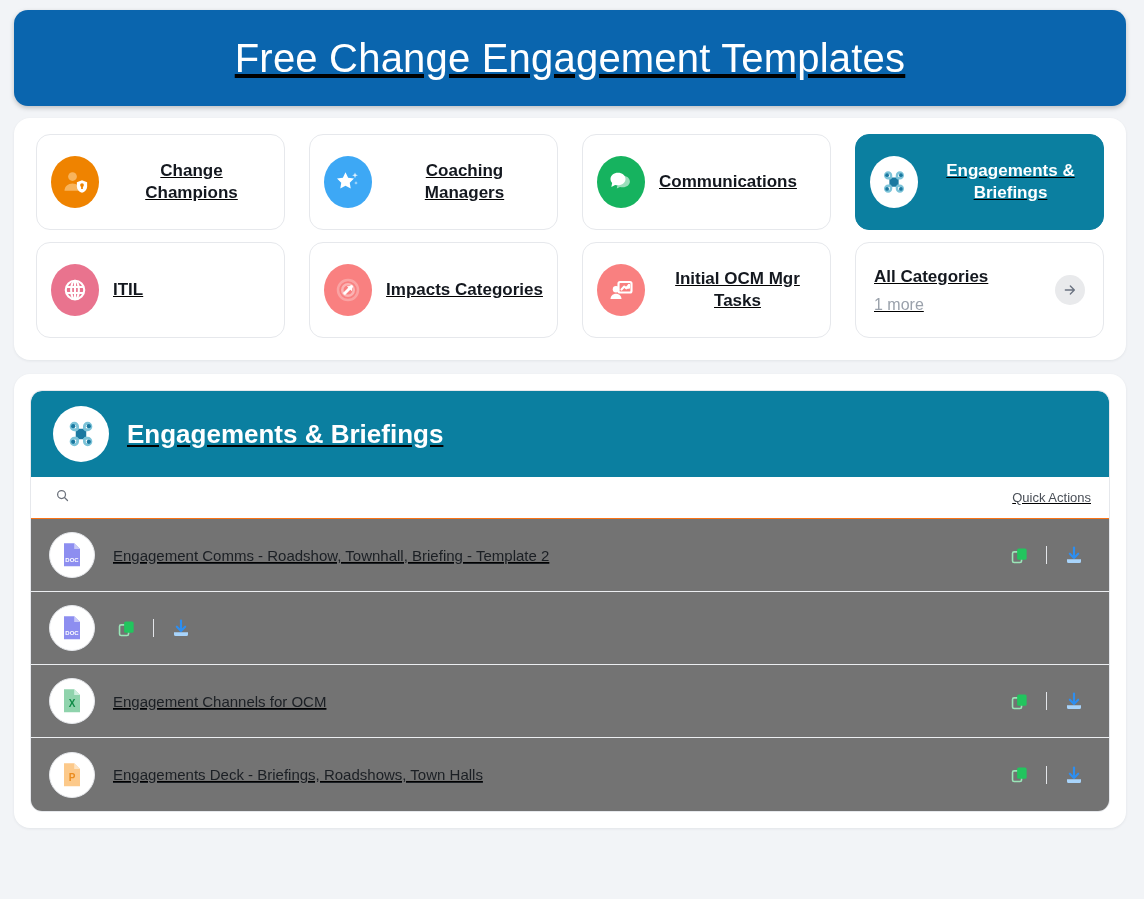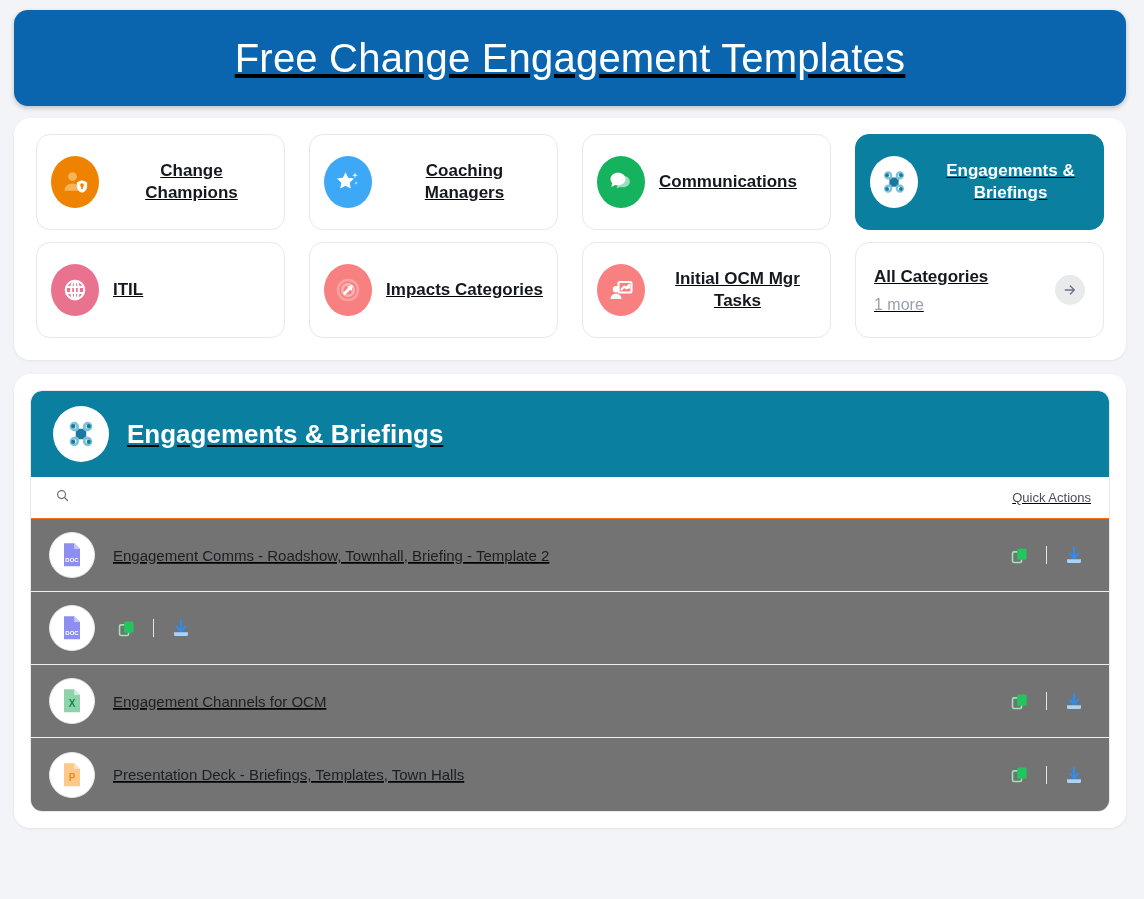--- a/index.html
+++ b/index.html
@@ -431,21 +431,21 @@
       </div>
 
       <div class="file-row">
         <span class="file-icon-circle">
           <svg width="24" height="26" viewBox="0 0 24 26">
             <path d="M4 1.2h10.2L20 7v17.3H4z" fill="#fcc98a"></path>
             <path d="M14.2 1.2L20 7h-5.8z" fill="#fde3c2"></path>
             <text x="12" y="19.4" font-family="Liberation Sans, sans-serif" font-size="10" font-weight="700" fill="#ea8c1e" text-anchor="middle">P</text>
           </svg>
         </span>
-        <span class="file-name">Presentation Deck - Briefings, Templates, Town Halls</span>
+        <span class="file-name">Engagements Deck - Briefings, Roadshows, Town Halls</span>
         <span class="row-actions">
           <span class="act-btn">
             <svg width="19" height="19" viewBox="0 0 24 24" fill="none">
               <rect x="3.2" y="7.4" width="11.4" height="13.4" rx="2" stroke="#9ae6b8" stroke-width="2"></rect>
               <rect x="9" y="3" width="12" height="14.4" rx="2" fill="#22c55e"></rect>
             </svg>
           </span>
           <span class="divider"></span>
           <span class="act-btn">
             <svg width="20" height="20" viewBox="0 0 24 24" fill="none">

